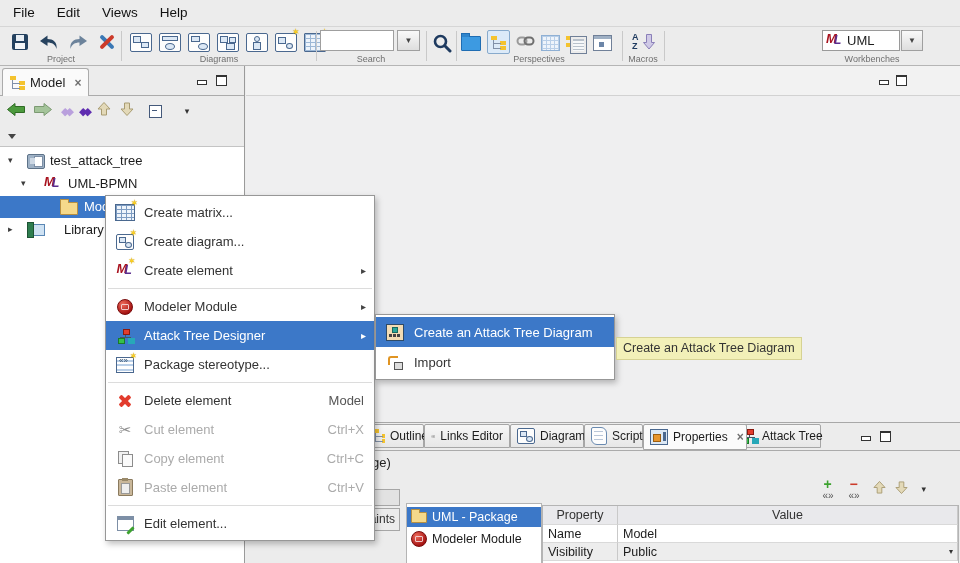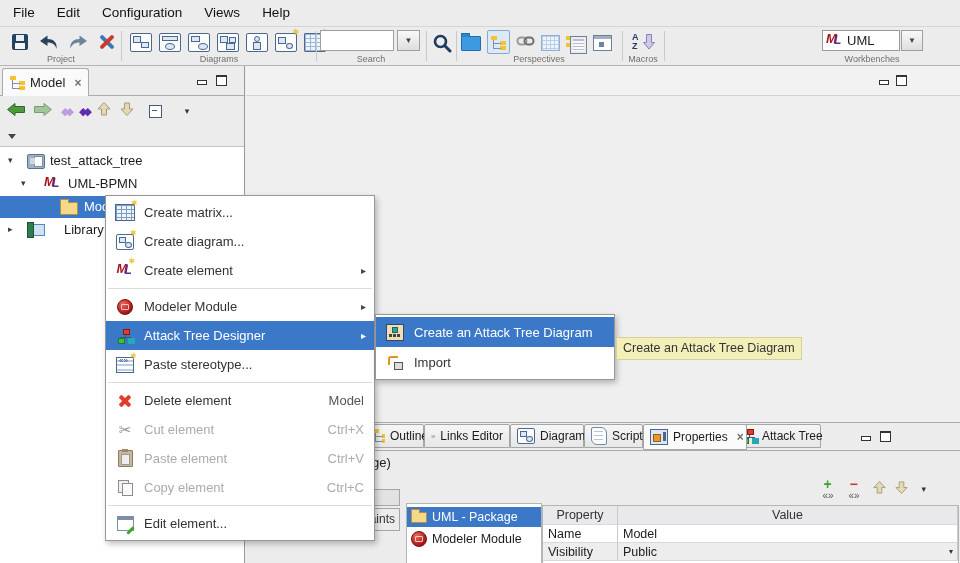--- a/index.html
+++ b/index.html
@@ -190,21 +190,20 @@
   .props-ic::after{content:"";position:absolute;right:1px;top:2px;width:3px;height:9px;background:#4a688f}
 </style>
 </head>
 <body>
 
 <div class="app">
 
   <div class="menubar">
     <span class="mitem">File</span>
     <span class="mitem">Edit</span>
-    <span class="mitem">Configuration</span>
     <span class="mitem">Views</span>
     <span class="mitem">Help</span>
   </div>
 
   <div class="toolbar">
     <div class="tgroup" style="left:4px;width:114px">
       <div class="ticons">
         <span class="tbtn">
             <span class="ic ic-save"></span>
           </span>
@@ -524,51 +523,51 @@
         </span>
       <span class="clbl">Attack Tree Designer</span>
       <span class="carr">▸</span>
     </div>
     <div class="ci">
       <span class="cic">
           <span class="ic ic-stnew">
             <span class="star">✶</span>
           </span>
         </span>
-      <span class="clbl">Paste stereotype...</span>
+      <span class="clbl">Package stereotype...</span>
     </div>
     <div class="csep"></div>
     <div class="ci">
       <span class="cic">
           <span class="ic ic-delete"></span>
         </span>
       <span class="clbl">Delete element</span>
       <span class="csc">Model</span>
     </div>
     <div class="ci dis">
       <span class="cic">
           <span class="ic-cut">✂</span>
         </span>
       <span class="clbl">Cut element</span>
       <span class="csc">Ctrl+X</span>
     </div>
     <div class="ci dis">
       <span class="cic">
+          <span class="ic ic-copy"></span>
+        </span>
+      <span class="clbl">Copy element</span>
+      <span class="csc">Ctrl+C</span>
+    </div>
+    <div class="ci dis">
+      <span class="cic">
           <span class="ic ic-paste"></span>
         </span>
       <span class="clbl">Paste element</span>
       <span class="csc">Ctrl+V</span>
     </div>
-    <div class="ci dis">
-      <span class="cic">
-          <span class="ic ic-copy"></span>
-        </span>
-      <span class="clbl">Copy element</span>
-      <span class="csc">Ctrl+C</span>
-    </div>
     <div class="csep"></div>
     <div class="ci">
       <span class="cic">
           <span class="ic ic-edit"></span>
         </span>
       <span class="clbl">Edit element...</span>
     </div>
   </div>
 
   <div class="submenu">

